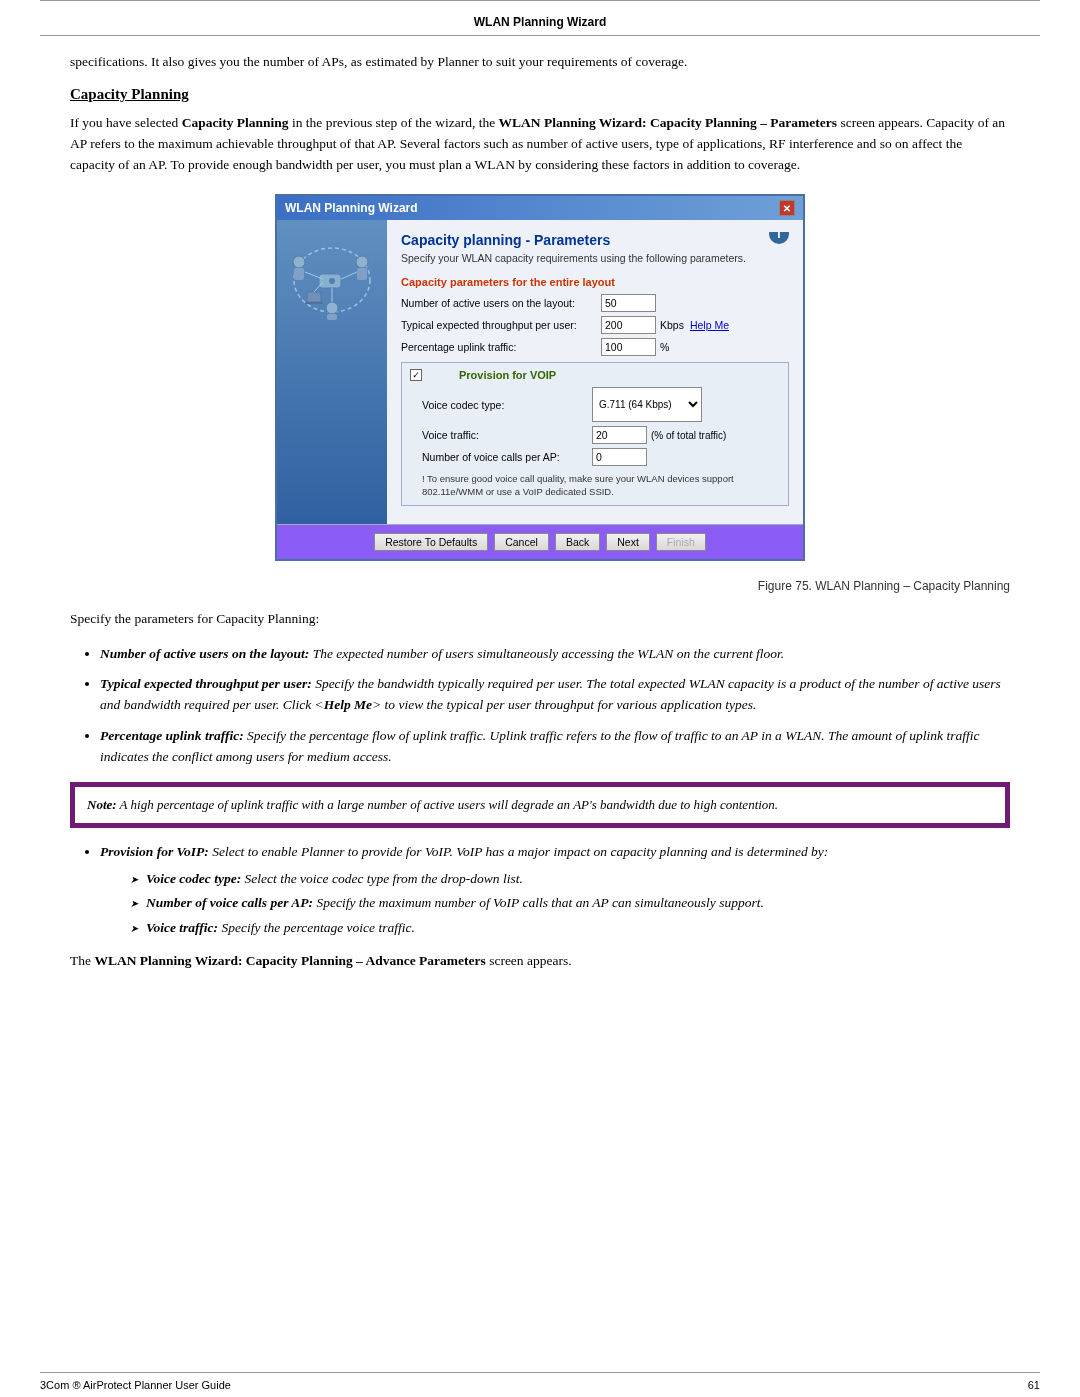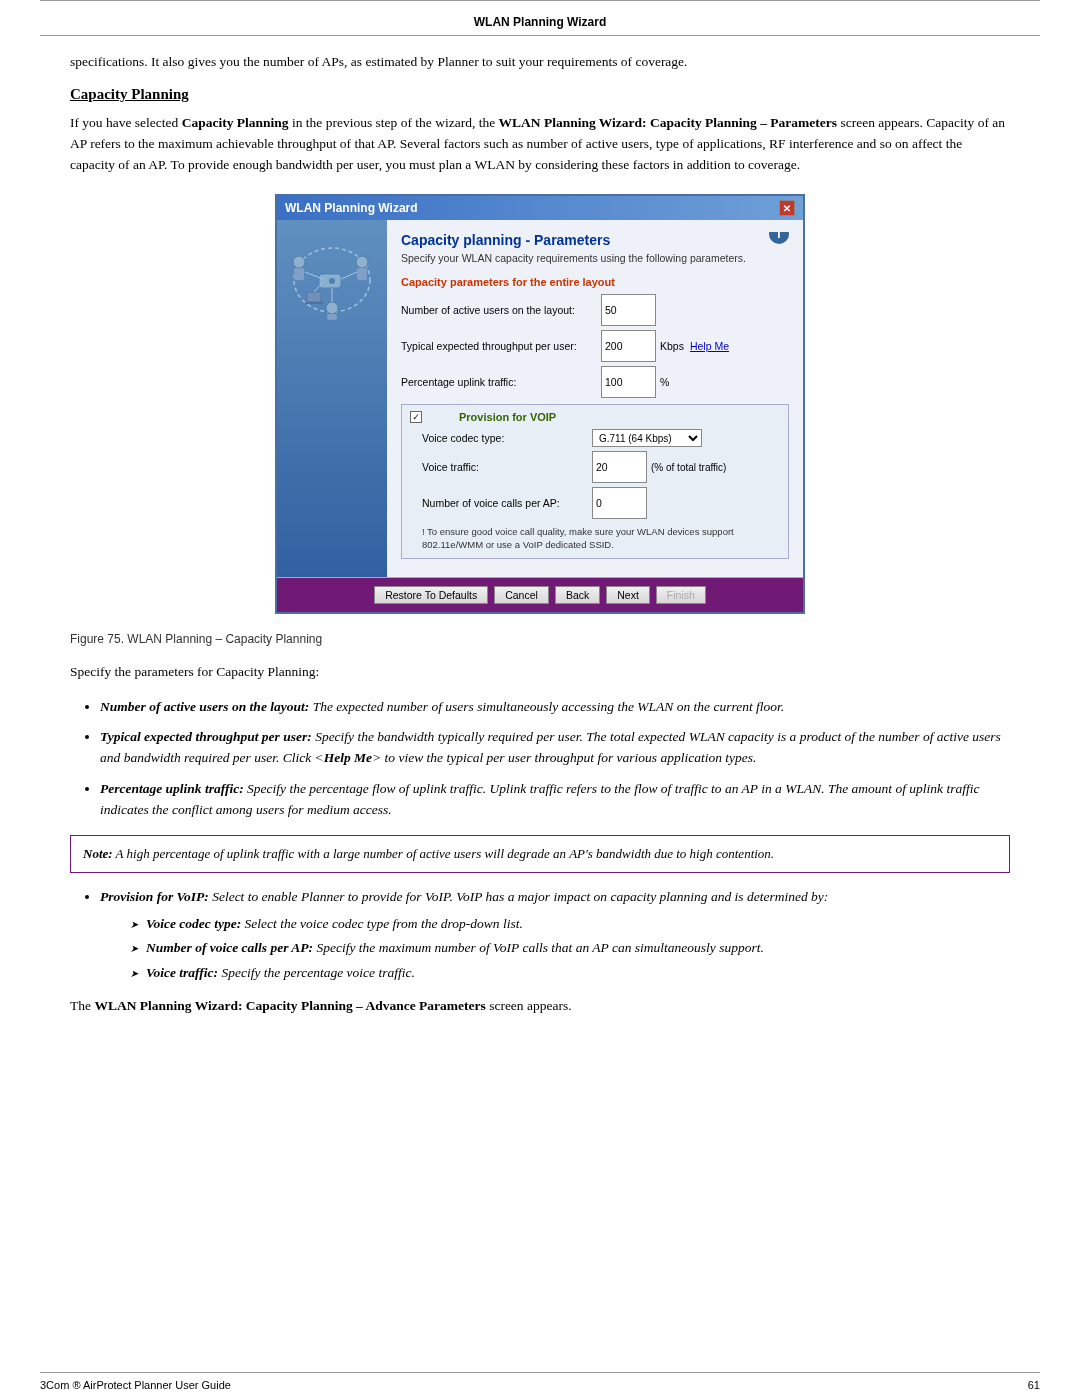--- a/index.html
+++ b/index.html
@@ -157,21 +157,21 @@
       font-size: 10.5px;
     }
 
     .form-label {
       width: 200px;
       color: #000;
     }
 
     .form-input {
       width: 55px;
-      height: 32px;
+      height: 18px;
       border: 1px solid #888;
       background: white;
       font-size: 10.5px;
       padding: 1px 3px;
     }
 
     .form-unit {
       margin-left: 4px;
       color: #000;
     }
@@ -222,61 +222,61 @@
       margin-bottom: 4px;
       font-size: 10.5px;
       padding-left: 12px;
     }
 
     .voip-inner-label {
       width: 170px;
     }
 
     .form-select {
-      height: 18px;
+      height: 35px;
       border: 1px solid #888;
       background: white;
       font-size: 10px;
       padding: 0 2px;
       width: 110px;
     }
 
     .voip-note {
       font-size: 9.5px;
       color: #333;
       margin-top: 6px;
       padding-left: 12px;
       line-height: 1.4;
     }
 
     .dialog-buttons {
       display: flex;
       justify-content: center;
       gap: 6px;
       padding: 8px;
-      background: #701a75;
+      background: #8b5cf6;
       border-top: 1px solid #aab;
     }
 
     .dialog-btn {
       background: linear-gradient(to bottom, #f0f0f0, #d8d8d8);
       border: 1px solid #888;
       font-size: 10.5px;
       padding: 2px 10px;
       cursor: pointer;
       font-family: Arial, sans-serif;
     }
 
     .dialog-btn:disabled, .dialog-btn.disabled {
       color: #aaa;
     }
 
     
     .figure-caption {
-      text-align: left;
+      text-align: right;
       font-family: Arial, sans-serif;
       font-size: 12px;
       margin: 8px 0 16px 0;
       color: #333;
     }
 
     
     .bullet-list {
       margin-left: 30px;
       margin-bottom: 12px;
@@ -306,21 +306,21 @@
     .sub-list li::before {
       content: "➤";
       font-size: 10px;
       position: absolute;
       left: 0;
       top: 3px;
       color: #000;
     }
 
     .note-box {
-      border: 1px solid #701a75;
+      border: 5px solid #701a75;
       padding: 8px 12px;
       margin: 14px 0;
       font-size: 13px;
       font-style: italic;
       line-height: 1.5;
     }
 
     
     .footer-divider {
       border-top: 1px solid #999;

